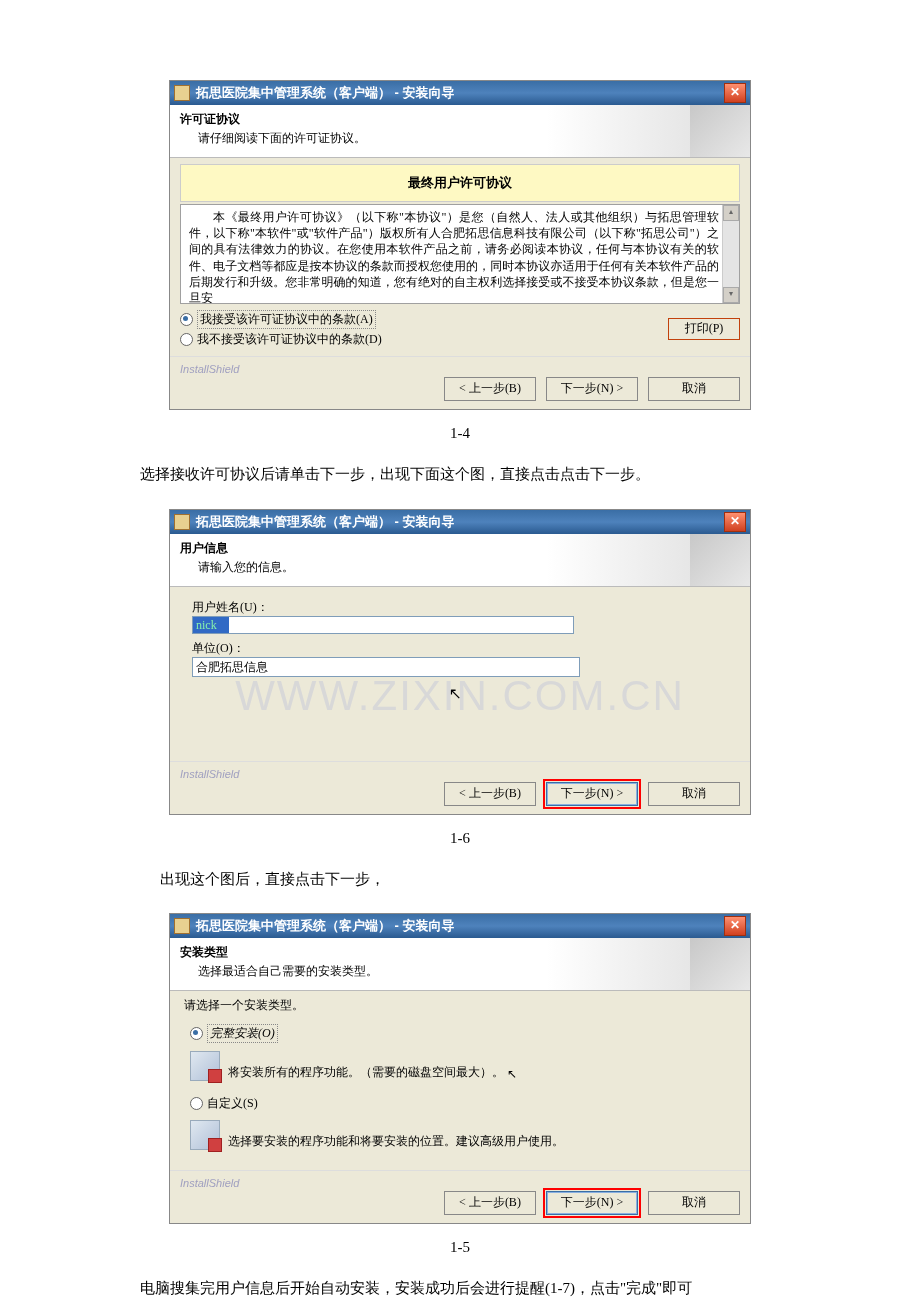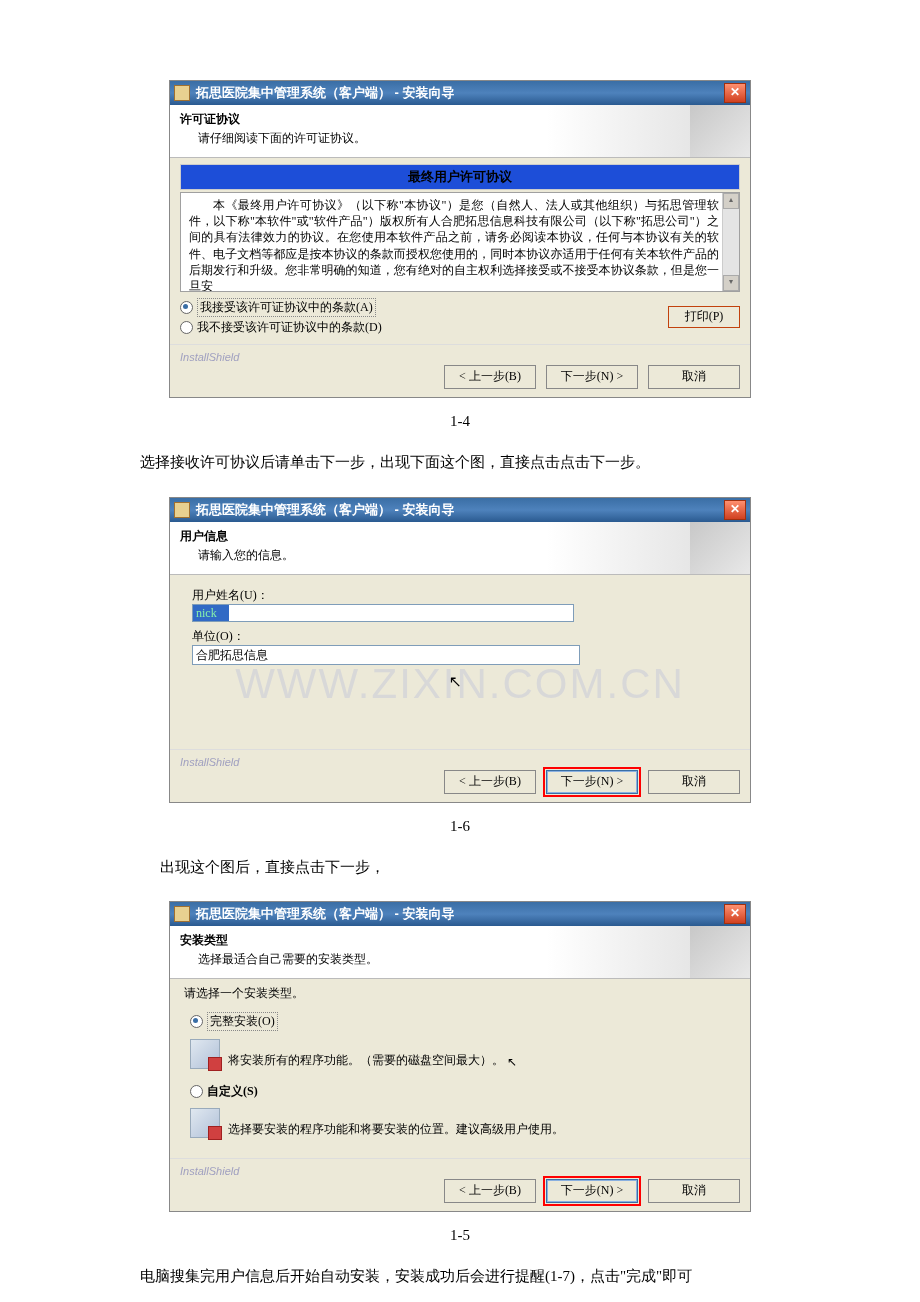--- a/index.html
+++ b/index.html
@@ -80,25 +80,25 @@
     right: 0;
     top: 0;
     bottom: 0;
     height: 100%;
   }
   .body-panel {
     background: #ece9d8;
     padding: 6px 10px 8px 10px;
   }
   .eula-title-bar {
-    background: #1d4ed8;
+    background: #fef9c3;
     border: 1px solid #ccc;
     text-align: center;
     font-weight: bold;
-    padding: 3px 0;
+    padding: 9px 0;
     margin-bottom: 2px;
     font-size: 13px;
   }
   .eula-box {
     background: #fff;
     border: 1px solid #a0a0a0;
     height: 98px;
     overflow: hidden;
     position: relative;
     font-size: 12px;
@@ -369,37 +369,37 @@
     <div class="header-panel">
       <div class="header-texts">
         <div class="header-title">安装类型</div>
         <div class="header-sub">选择最适合自己需要的安装类型。</div>
       </div>
       <div class="header-img"></div>
     </div>
     <div class="body-panel install-type" style="min-height:150px;position:relative;">
       <div class="hint">请选择一个安装类型。</div>
 
-      <div class="opt-title" style="margin-left:6px;">
+      <div class="opt-title" style="margin-left:6px;font-style:italic;">
         <div class="radio-dot sel"></div>
         <span class="lbl boxed">完整安装(O)</span>
       </div>
       <div class="opt-block">
         <div class="opt-icon"></div>
         <div class="opt-texts">
           <div class="opt-desc" style="padding-left:0;">
             <span>将安装所有的程序功能。（需要的磁盘空间最大）。</span>
             <span style="display:inline-block;transform:translateY(2px);">↖</span>
           </div>
         </div>
       </div>
 
       <div class="opt-title" style="margin-left:6px;">
         <div class="radio-dot"></div>
-        <span class="lbl" style="font-weight:bold;">自定义(S)</span>
+        <span class="lbl" style="font-weight:normal;">自定义(S)</span>
       </div>
       <div class="opt-block">
         <div class="opt-icon"></div>
         <div class="opt-texts">
           <div class="opt-desc" style="padding-left:0;max-width:340px;">选择要安装的程序功能和将要安装的位置。建议高级用户使用。</div>
         </div>
       </div>
     </div>
     <div class="footer-panel">
       <div class="install-shield">InstallShield</div>

